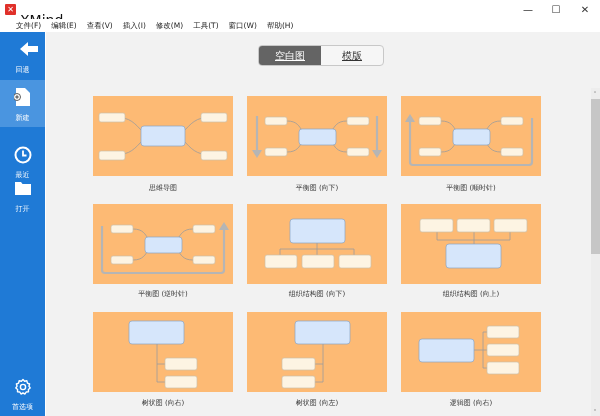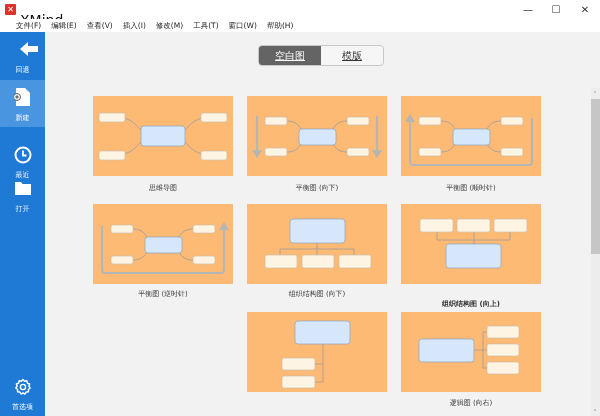--- a/index.html
+++ b/index.html
@@ -172,31 +172,41 @@
   </div>
 
   <div class="card" style="left:355px;top:172px;">
     <svg width="140" height="80" viewBox="0 0 140 80">
       <path d="M36 28 V36 H109 V28 M73 28 V40" fill="none" stroke="#9c9c9c" stroke-width="0.8"></path>
       <rect x="19" y="15" width="33" height="13" rx="2" fill="#fdf4e3" stroke="#cbbfa8" stroke-width="0.7"></rect>
       <rect x="56" y="15" width="33" height="13" rx="2" fill="#fdf4e3" stroke="#cbbfa8" stroke-width="0.7"></rect>
       <rect x="93" y="15" width="33" height="13" rx="2" fill="#fdf4e3" stroke="#cbbfa8" stroke-width="0.7"></rect>
       <rect x="45" y="40" width="55" height="24" rx="3" fill="#d6e6fb" stroke="#8aa3c4" stroke-width="0.7"></rect>
     </svg>
-    <div class="card-label" style="top:95px;font-weight:bold;">组织结构图 (向上)</div>
-  </div>
-
+    <div class="card-label" style="top:85px;">组织结构图 (向上)</div>
+  </div>
+
+  <div class="card" style="left:47px;top:280px;">
+    <svg width="140" height="80" viewBox="0 0 140 80">
+      <path d="M64 32 V70 M64 52 H72 M64 70 H72" fill="none" stroke="#9c9c9c" stroke-width="0.8"></path>
+      <rect x="36" y="9" width="55" height="23" rx="3" fill="#d6e6fb" stroke="#8aa3c4" stroke-width="0.7"></rect>
+      <rect x="72" y="46" width="32" height="12" rx="2" fill="#fdf4e3" stroke="#cbbfa8" stroke-width="0.7"></rect>
+      <rect x="72" y="64" width="32" height="12" rx="2" fill="#fdf4e3" stroke="#cbbfa8" stroke-width="0.7"></rect>
+    </svg>
+    <div class="card-label" style="top:86px;">树状图 (向右)</div>
+  </div>
 
   <div class="card" style="left:201px;top:280px;">
     <svg width="140" height="80" viewBox="0 0 140 80">
       <path d="M76 32 V70 M76 52 H68 M76 70 H68" fill="none" stroke="#9c9c9c" stroke-width="0.8"></path>
       <rect x="48" y="9" width="55" height="23" rx="3" fill="#d6e6fb" stroke="#8aa3c4" stroke-width="0.7"></rect>
       <rect x="35" y="46" width="33" height="12" rx="2" fill="#fdf4e3" stroke="#cbbfa8" stroke-width="0.7"></rect>
       <rect x="35" y="64" width="33" height="12" rx="2" fill="#fdf4e3" stroke="#cbbfa8" stroke-width="0.7"></rect>
     </svg>
+    <div class="card-label" style="top:86px;">树状图 (向左)</div>
   </div>
 
   <div class="card" style="left:355px;top:280px;">
     <svg width="140" height="80" viewBox="0 0 140 80">
       <path d="M73 38 H82 M82 20 V56 M82 20 H86 M82 38 H86 M82 56 H86" fill="none" stroke="#9c9c9c" stroke-width="0.8"></path>
       <rect x="18" y="27" width="55" height="23" rx="3" fill="#d6e6fb" stroke="#8aa3c4" stroke-width="0.7"></rect>
       <rect x="86" y="14" width="32" height="12" rx="2" fill="#fdf4e3" stroke="#cbbfa8" stroke-width="0.7"></rect>
       <rect x="86" y="32" width="32" height="12" rx="2" fill="#fdf4e3" stroke="#cbbfa8" stroke-width="0.7"></rect>
       <rect x="86" y="50" width="32" height="12" rx="2" fill="#fdf4e3" stroke="#cbbfa8" stroke-width="0.7"></rect>
     </svg>

